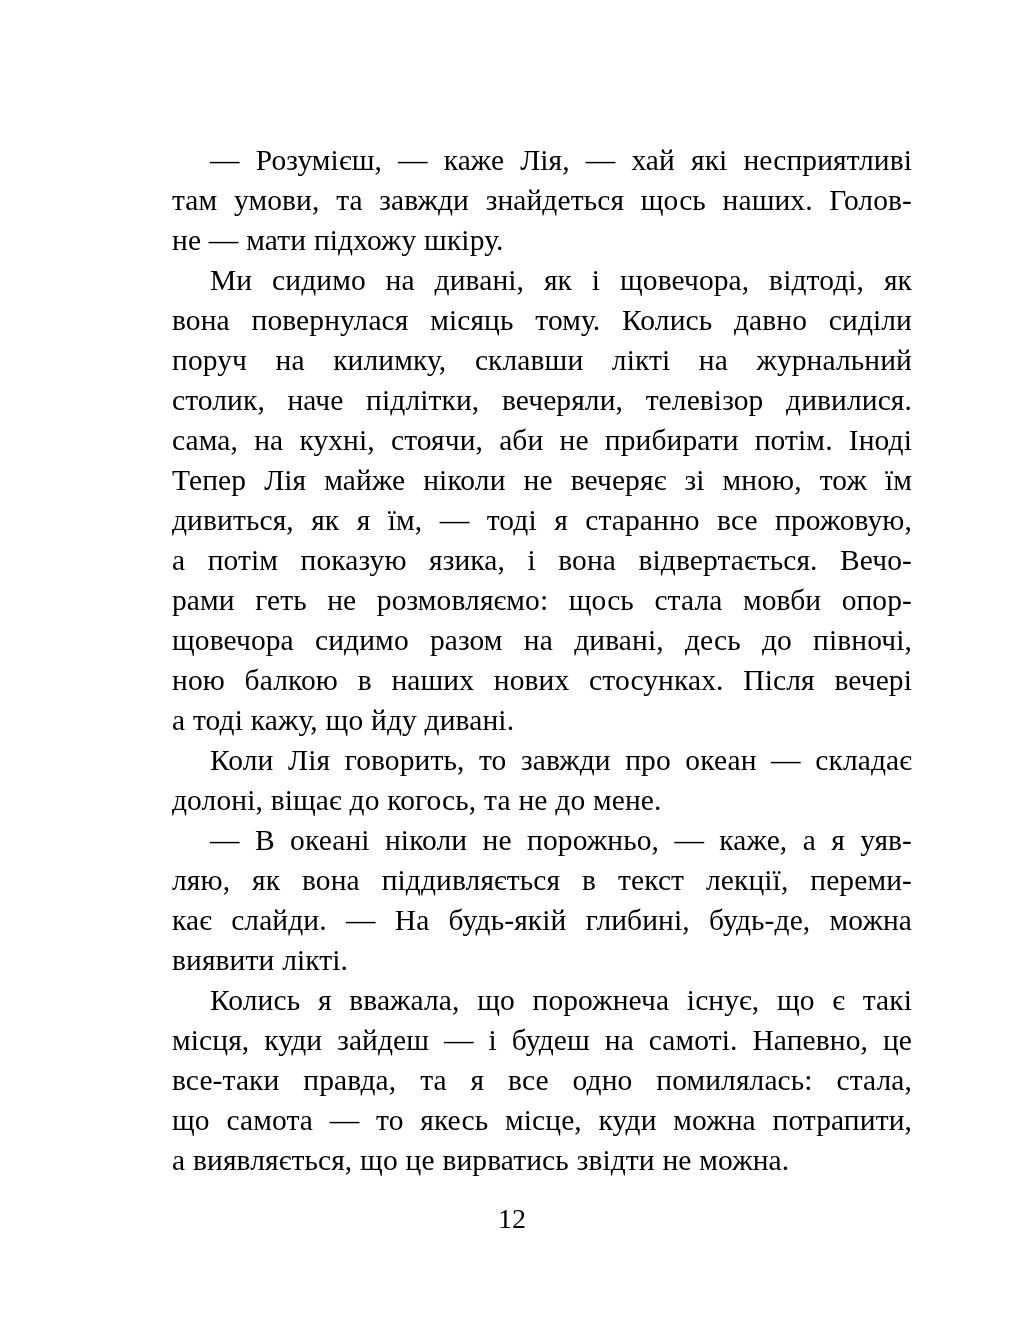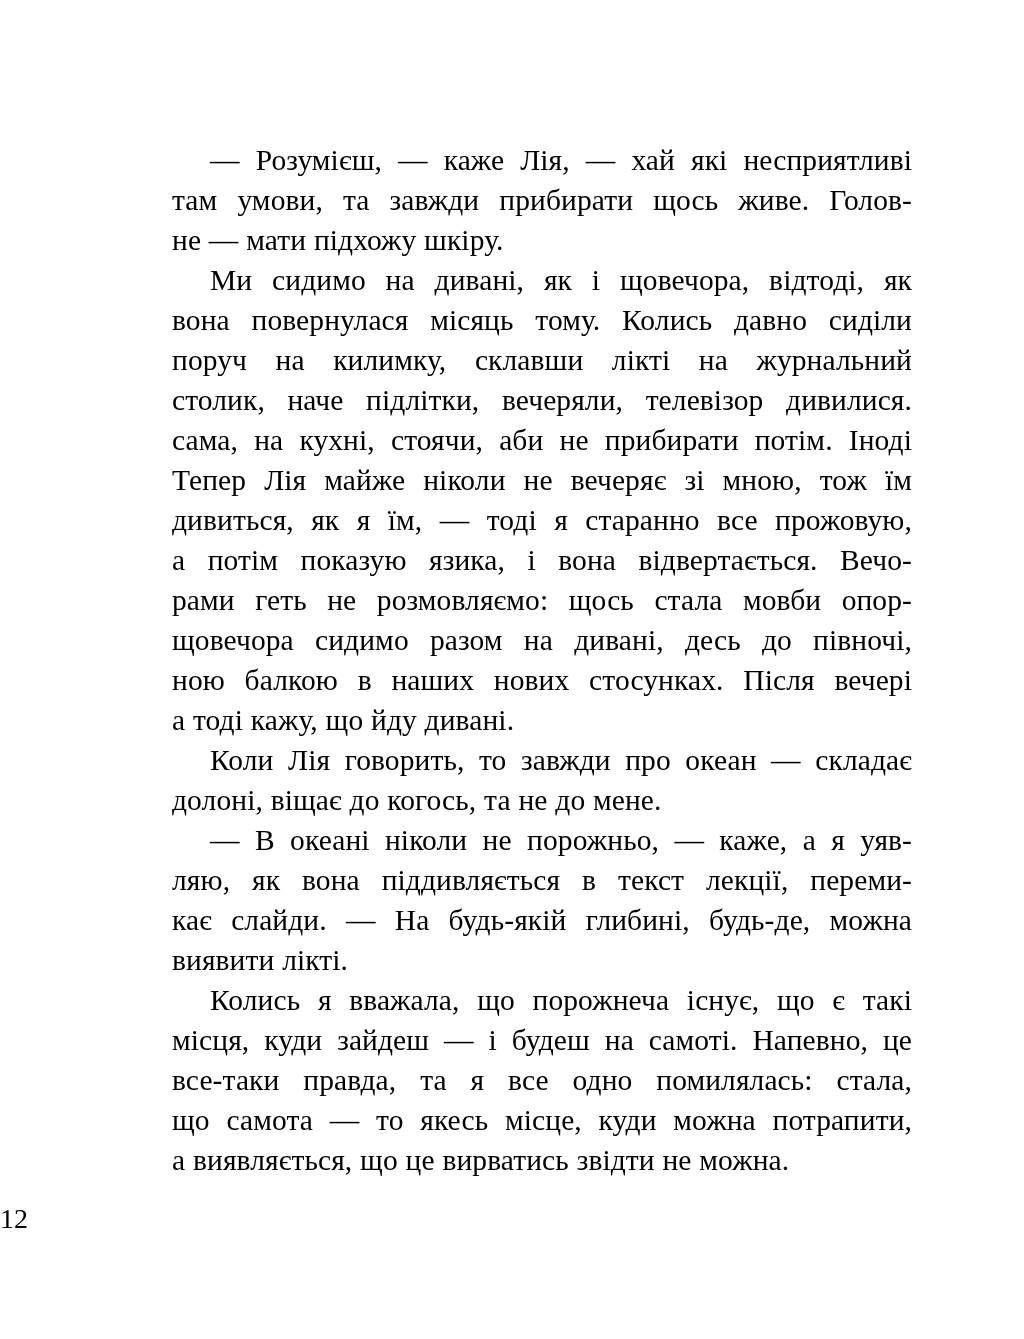--- a/index.html
+++ b/index.html
@@ -58,37 +58,37 @@
   .para .line.last {
     text-align: center;
     text-align-last: left;
   }
 
   .folio {
     position: absolute;
     left: 0;
     right: 0;
     top: 1202px;
-    text-align: left;
+    text-align: center;
     font-size: 28px;
     line-height: 34px;
     font-family: "Liberation Serif", "DejaVu Serif", serif;
     color: #000000;
   }
 </style>
 </head>
 <body>
 
 <div class="page">
 
   <div class="text-block">
 
     <p class="para">
       <span class="line indent justify">— Розумієш, — каже Лія, — хай які несприятливі</span>
-      <span class="line justify">там умови, та завжди прибирати щось живе. Голов-</span>
+      <span class="line justify">там умови, та завжди знайдеться щось наших. Голов-</span>
       <span class="line last">не — мати підхожу шкіру.</span>
     </p>
 
     <p class="para">
       <span class="line indent justify">Ми сидимо на дивані, як і щовечора, відтоді, як</span>
       <span class="line justify">вона повернулася місяць тому. Колись давно сиділи</span>
       <span class="line justify">поруч на килимку, склавши лікті на журнальний</span>
       <span class="line justify">столик, наче підлітки, вечеряли, телевізор дивилися.</span>
       <span class="line justify">сама, на кухні, стоячи, аби не прибирати потім. Іноді</span>
       <span class="line justify">Тепер Лія майже ніколи не вечеряє зі мною, тож їм</span>

